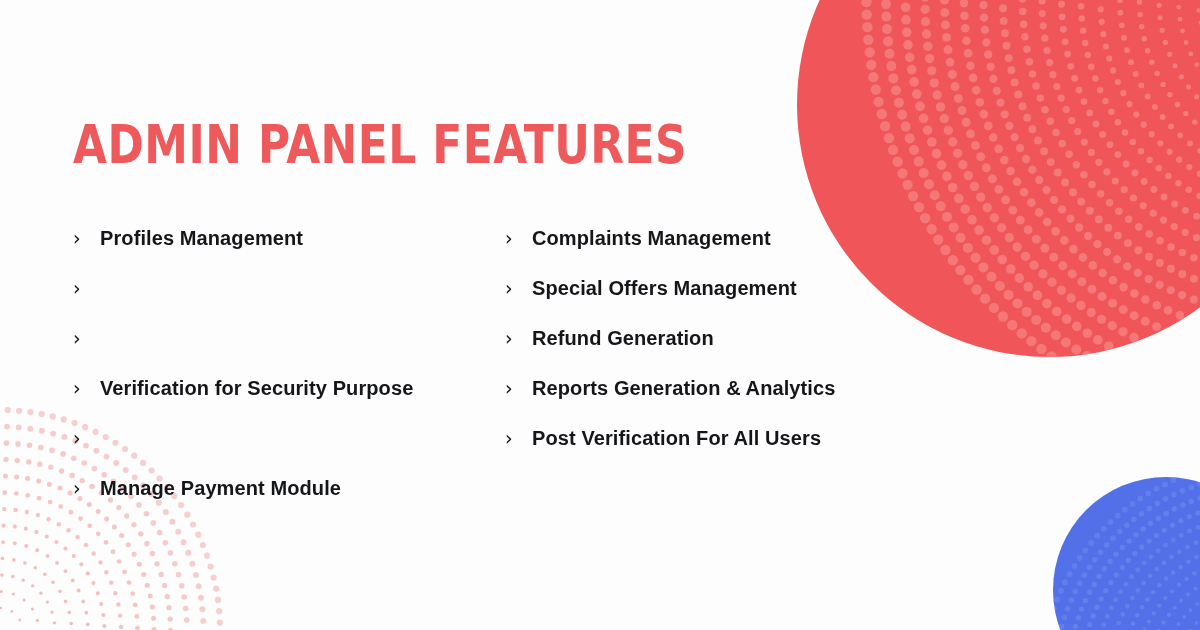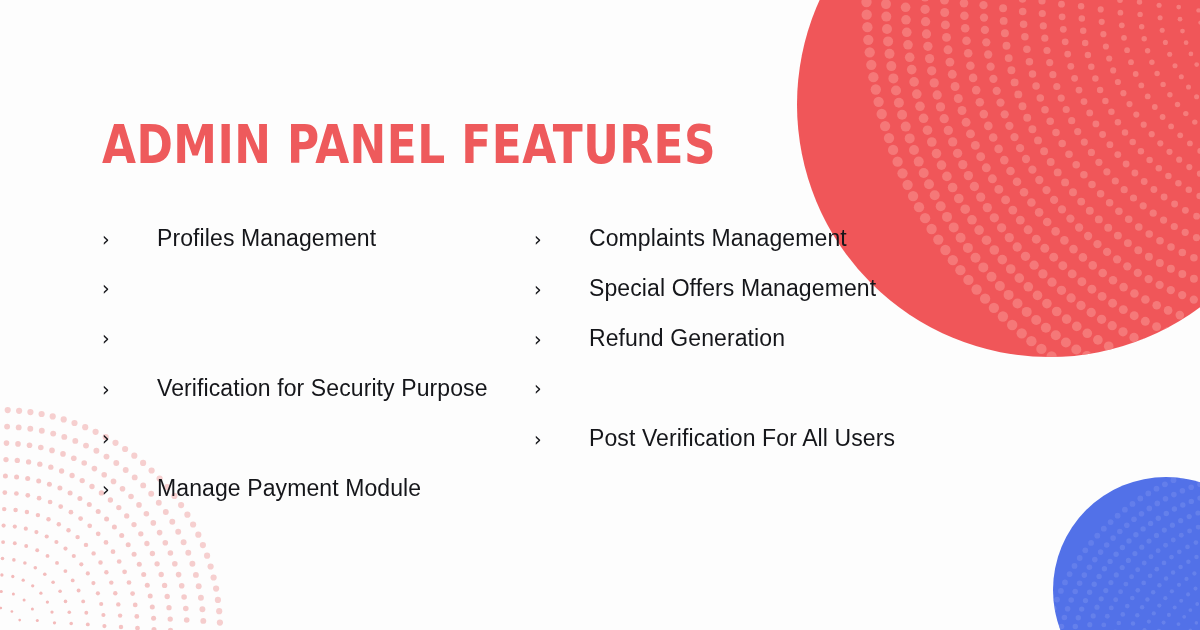--- a/index.html
+++ b/index.html
@@ -59,21 +59,21 @@
     height: 450px;
     border-radius: 50%;
     overflow: hidden;
   }
 
   .dot-svg { display: block; }
 
   
   .content {
     position: absolute;
-    left: 102px;
+    left: 73px;
     top: 118px;
     width: 900px;
   }
 
   .title {
     font-family: "DejaVu Sans Condensed", "Liberation Sans Narrow", "Liberation Sans", sans-serif;
     font-weight: 700;
     font-size: 53px;
     line-height: 1.0;
     letter-spacing: 0.5px;
@@ -106,27 +106,26 @@
     width: 27px;
     flex: 0 0 27px;
     font-size: 19px;
     line-height: 50px;
     color: #1b1b1b;
     font-weight: 400;
     font-family: "DejaVu Sans", sans-serif;
   }
 
   .feature-label {
-    font-size: 23px;
+    font-size: 20px;
     line-height: 50px;
     color: #15161a;
-    font-weight: 400;
+    font-weight: 700;
     letter-spacing: 0.1px;
     white-space: nowrap;
-    margin-left: 28px;
   }
 </style>
 </head>
 <body>
 
 <div id="slide" style="background: rgb(253, 253, 253);">
 
   <div class="deco-layer">
 
     <div class="red-circle">
@@ -1503,20 +1502,21 @@
         <li class="feature-item">
           <span class="chev" style="color: rgb(21, 22, 26);">›</span>
           <span class="feature-label">Special Offers Management</span>
         </li>
         <li class="feature-item">
           <span class="chev" style="color: rgb(21, 22, 26);">›</span>
           <span class="feature-label">Refund Generation</span>
         </li>
         <li class="feature-item">
           <span class="chev" style="color: rgb(21, 22, 26);">›</span>
+          <span class="feature-label">Reports Generation &amp; Analytics</span>
         </li>
         <li class="feature-item">
           <span class="chev" style="color: rgb(21, 22, 26);">›</span>
           <span class="feature-label">Post Verification For All Users</span>
         </li>
       </ul>
 
     </div>
   </div>
 </div>

